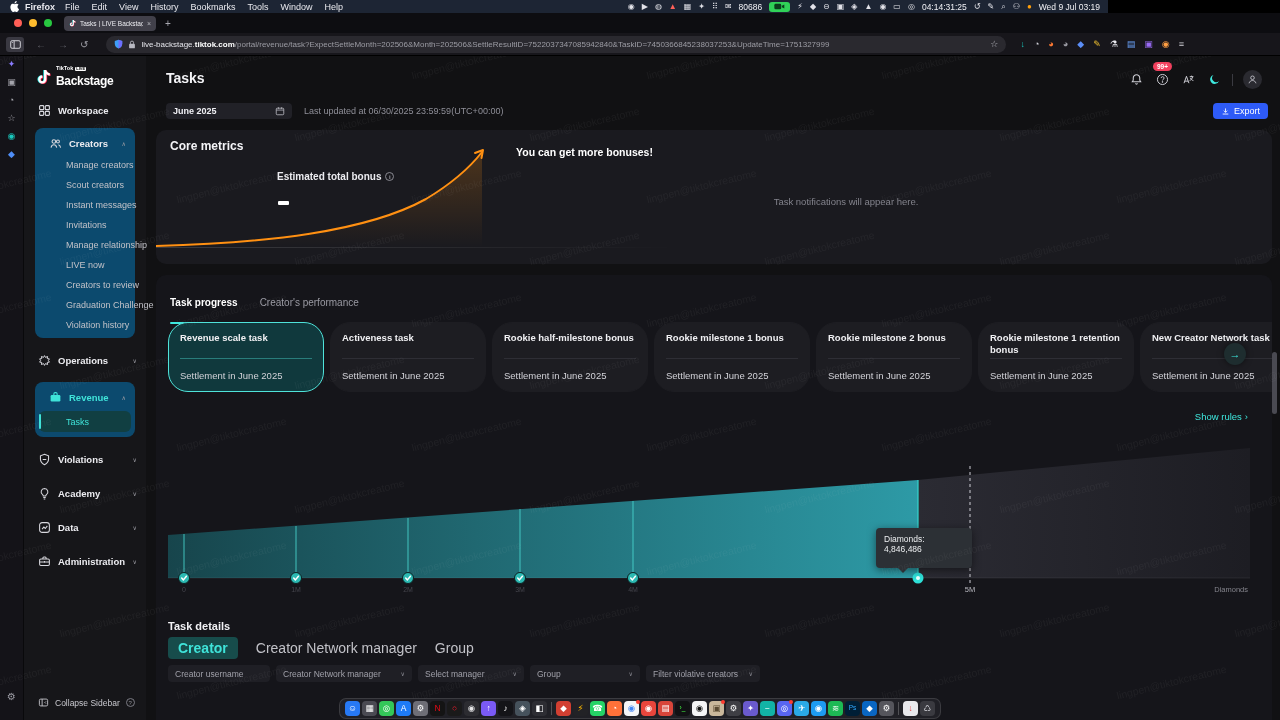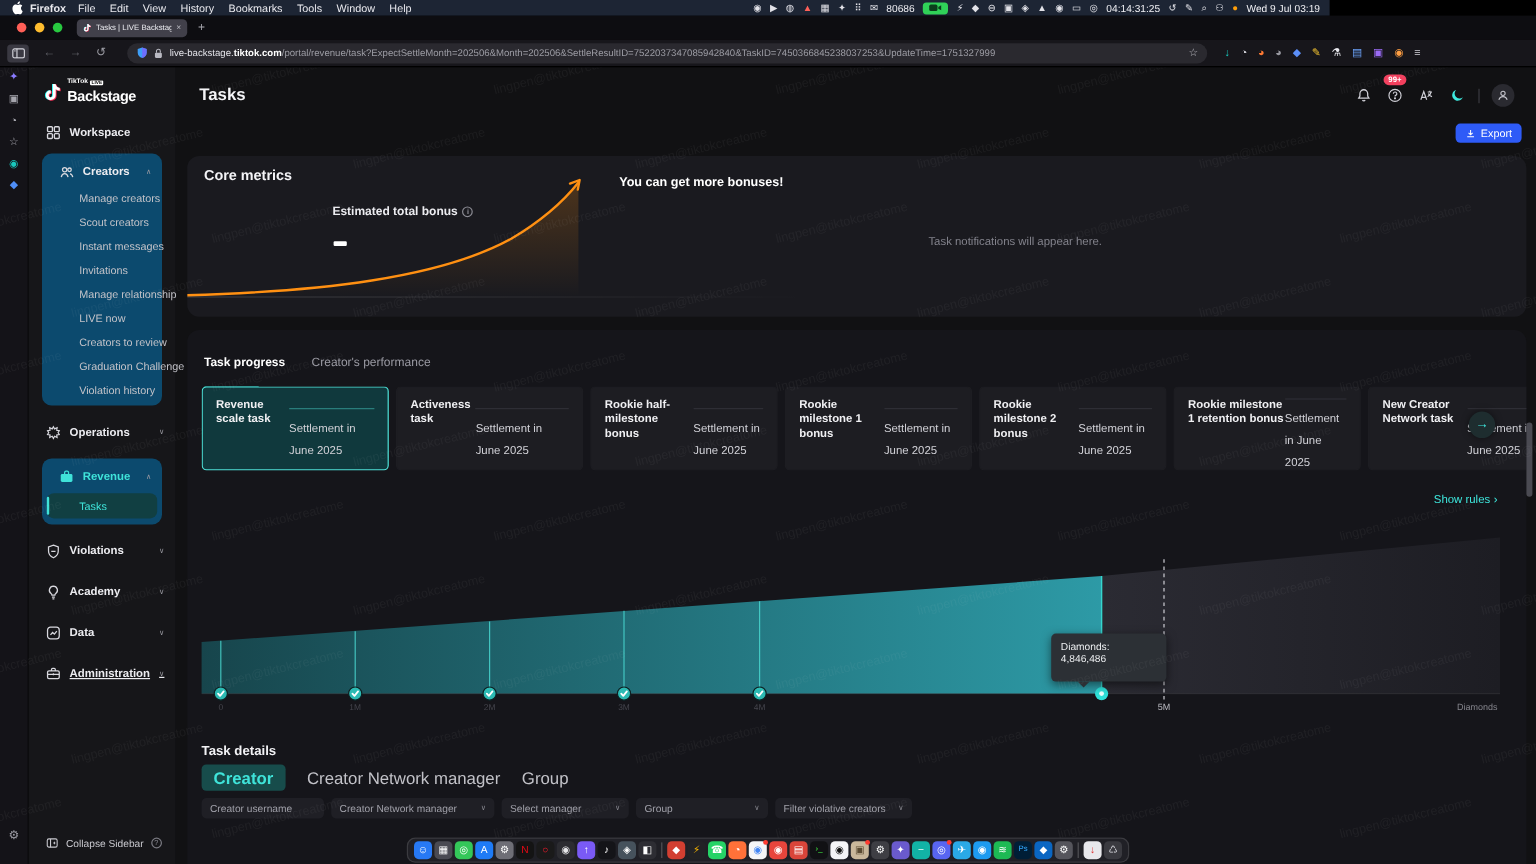--- a/index.html
+++ b/index.html
@@ -82,21 +82,21 @@
   #banner-text{position:absolute;left:360px;top:16px;font-size:10.5px;font-weight:bold;color:#fff}
   #notice-text{position:absolute;left:540px;top:66px;width:300px;text-align:center;font-size:9.5px;color:#83838c}
   #curve-base{position:absolute;left:0;top:117px;width:520px;height:1px;background:linear-gradient(to right,rgba(255,255,255,.14),rgba(255,255,255,0))}
   
   #panel{position:absolute;left:10px;top:219px;width:1116px;height:460px;background:#15151a;border-radius:10px}
   #tabs-row{position:absolute;left:14px;top:22px;display:flex;gap:22px;align-items:center}
   .p-tab{font-size:10px;color:#9a9aa3;padding-bottom:16px;position:relative}
   .p-tab.active{color:#fff;font-weight:bold}
   .p-tab.active::after{content:"";position:absolute;left:0;bottom:0;width:46px;height:2px;background:#3ee8de;border-radius:2px}
   #cards-row{position:absolute;left:12px;top:47px;width:1104px;height:70px;display:flex;gap:6px;overflow:hidden}
-  .task-card{flex:0 0 156px;background:#1d1d22;border:1px solid #1d1d22;border-radius:4px;padding:9px 11px 8px;display:flex;flex-direction:row}
+  .task-card{flex:0 0 156px;background:#1d1d22;border:1px solid #1d1d22;border-radius:20px;padding:9px 11px 8px;display:flex;flex-direction:column}
   .task-card .card-title{font-size:9.5px;font-weight:bold;color:#f0f0f3;line-height:1.25}
   .task-card .card-divider{margin-top:auto;border-top:1px solid #2e2e35;padding-top:6px}
   .task-card .card-sub{font-size:9.5px;color:#d2d2d8}
   .task-card.selected{background:#10393d;border:1.5px solid #4fe3da}
   .task-card.selected .card-divider{border-top-color:rgba(80,227,218,.4)}
   #scroll-arrow{position:absolute;left:1068px;top:68px;width:22px;height:22px;border-radius:50%;background:#1e2d2f;display:flex;align-items:center;justify-content:center;color:#3ee8de;font-size:11px;box-shadow:0 0 6px rgba(0,0,0,.5)}
   #show-rules{position:absolute;right:24px;top:136px;font-size:9.5px;color:#3ee8de;display:flex;align-items:center;gap:3px}
   
   #chart-svg{position:absolute;left:0;top:165px}
   .ms-line{stroke:#49d6cf;stroke-width:1;opacity:.85}
@@ -320,21 +320,21 @@
           <span class="chev">∨</span>
         </div>
         <div class="side-row" style="margin: 10px 0px;">
           <svg class="s-icon" viewBox="0 0 16 16" fill="none" stroke="currentColor" stroke-width="1.3">
             <rect x="2" y="2" width="12" height="12" rx="3"></rect>
             <path d="M5 10l2.2-2.5 1.8 1.7L11.5 6"></path>
           </svg>
           <span class="s-label">Data</span>
           <span class="chev">∨</span>
         </div>
-        <div class="side-row" style="margin: 10px 0px; text-decoration: underline;">
+        <div class="side-row" style="margin: 10px 0px;">
           <svg class="s-icon" viewBox="0 0 16 16" fill="none" stroke="currentColor" stroke-width="1.3">
             <rect x="2" y="5" width="12" height="8" rx="1.5"></rect>
             <path d="M6 5V3.8A1.3 1.3 0 0 1 7.3 2.5h1.4A1.3 1.3 0 0 1 10 3.8V5M2 8.5h12M8 7.5v2"></path>
           </svg>
           <span class="s-label">Administration</span>
           <span class="chev">∨</span>
         </div>
       </div>
     <div id="collapse-row">
       <svg class="s-icon" style="width:11px;height:11px" viewBox="0 0 16 16" fill="none" stroke="#c9c9cf" stroke-width="1.3">
@@ -377,20 +377,30 @@
       </span>
       <span class="v-div"></span>
       <span id="avatar">
         <svg width="11" height="11" viewBox="0 0 16 16" fill="none" stroke="#c5c5cc" stroke-width="1.3">
             <circle cx="8" cy="5.5" r="2.6"></circle>
             <path d="M3 13.5c.7-2.6 2.4-4 5-4s4.3 1.4 5 4"></path>
           </svg>
       </span>
     </div>
 
+    <div id="date-row">
+      <div id="date-select">
+        <span class="d-val">June 2025</span>
+        <svg width="10" height="10" viewBox="0 0 16 16" fill="none" stroke="#b9b9c0" stroke-width="1.3">
+            <rect x="2" y="3.5" width="12" height="10.5" rx="1.5"></rect>
+            <path d="M2 6.5h12M5.5 2v2.5M10.5 2v2.5"></path>
+          </svg>
+      </div>
+      <span id="last-updated">Last updated at 06/30/2025 23:59:59(UTC+00:00)</span>
+    </div>
     <div id="export-btn">
       <svg width="9" height="9" viewBox="0 0 16 16" fill="none" stroke="#fff" stroke-width="1.5">
           <path d="M8 2.5v7M5 6.5 8 9.5l3-3M3 12.5h10"></path>
         </svg>
       <span>Export</span>
     </div>
 
     <div id="core-card">
       <div id="core-title">Core metrics</div>
       <svg width="510" height="114" viewBox="0 0 510 114" style="position:absolute;left:0;top:14px">

